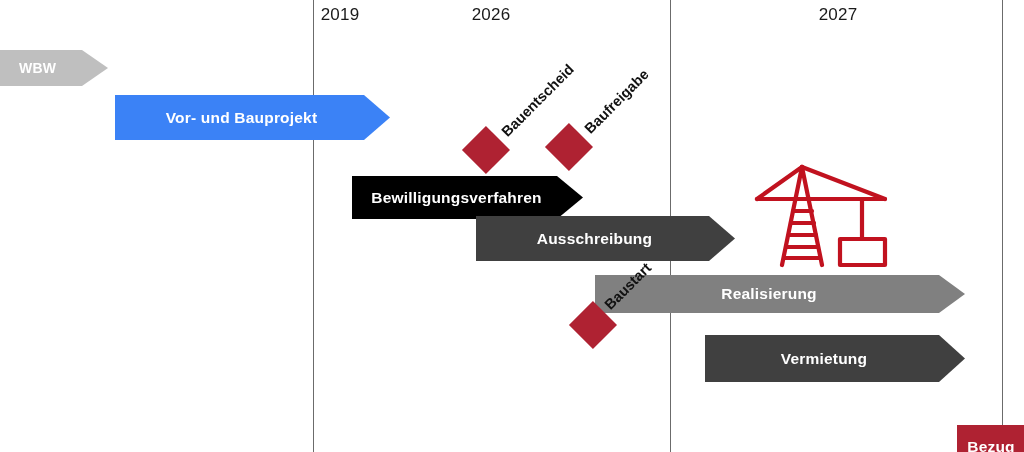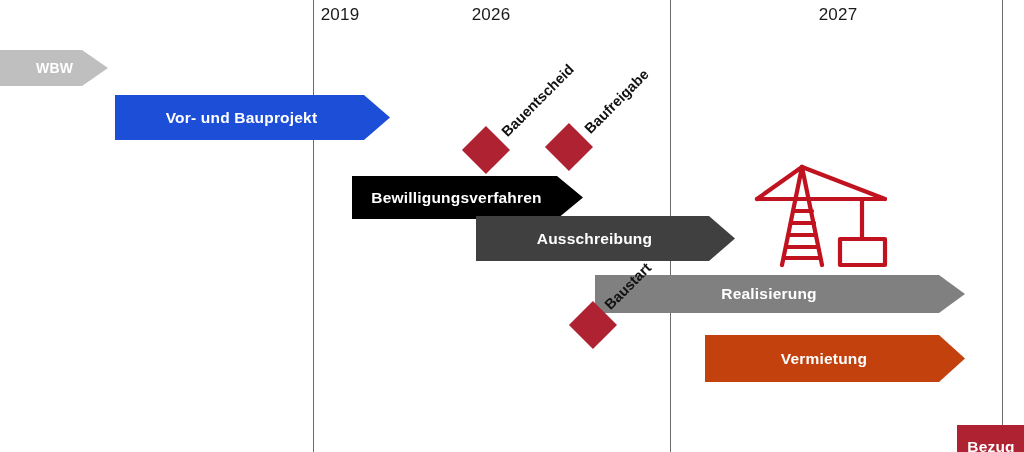--- a/index.html
+++ b/index.html
@@ -78,36 +78,36 @@
       <div class="year-label" style="left: 838px; top: 5px;">2027</div>
     </div>
 
   <div id="dividers">
       <div class="divider" style="left: 313px; top: 0px; height: 452px; background: rgb(107, 107, 107);"></div>
       <div class="divider" style="left: 670px; top: 0px; height: 452px; background: rgb(107, 107, 107);"></div>
       <div class="divider" style="left: 1002px; top: 0px; height: 452px; background: rgb(107, 107, 107);"></div>
     </div>
 
   <div id="bars">
-      <div class="bar arrow" style="left: 0px; top: 50px; width: 108px; height: 36px; background: rgb(191, 191, 191); justify-content: flex-start; padding-left: 36px;">
+      <div class="bar arrow" style="left: 0px; top: 50px; width: 108px; height: 36px; background: rgb(191, 191, 191); justify-content: flex-start; padding-left: 19px;">
         <span class="bar-label" style="font-size: 14px; margin-right: 0px;">WBW</span>
       </div>
-      <div class="bar arrow" style="left: 115px; top: 95px; width: 275px; height: 45px; background: #1d4ed8;">
+      <div class="bar arrow" style="left: 115px; top: 95px; width: 275px; height: 45px; background: #3b82f6;">
         <span class="bar-label">Vor- und Bauprojekt</span>
       </div>
       <div class="bar arrow" style="left: 352px; top: 176px; width: 231px; height: 43px; background: rgb(0, 0, 0);">
         <span class="bar-label">Bewilligungsverfahren</span>
       </div>
       <div class="bar arrow" style="left: 476px; top: 216px; width: 259px; height: 45px; background: #404040;">
         <span class="bar-label">Ausschreibung</span>
       </div>
       <div class="bar arrow" style="left: 595px; top: 275px; width: 370px; height: 38px; background: rgb(128, 128, 128);">
         <span class="bar-label">Realisierung</span>
       </div>
-      <div class="bar arrow" style="left: 705px; top: 335px; width: 260px; height: 47px; background: #c2410c;">
+      <div class="bar arrow" style="left: 705px; top: 335px; width: 260px; height: 47px; background: #404040;">
         <span class="bar-label">Vermietung</span>
       </div>
       <div class="bar plain" style="left: 957px; top: 400px; width: 68px; height: 44px; background: rgb(175, 34, 50); margin-top: 25px;">
         <span class="bar-label" style="margin-right: 0px;">Bezug</span>
       </div>
     </div>
 
   <div id="milestones">
       <div class="diamond" style="left: 469.032px; top: 133.032px; width: 33.936px; height: 33.936px; background: rgb(175, 34, 50);"></div>
       <div class="ms-label" style="left: 504px; top: 126px;">Bauentscheid</div>

